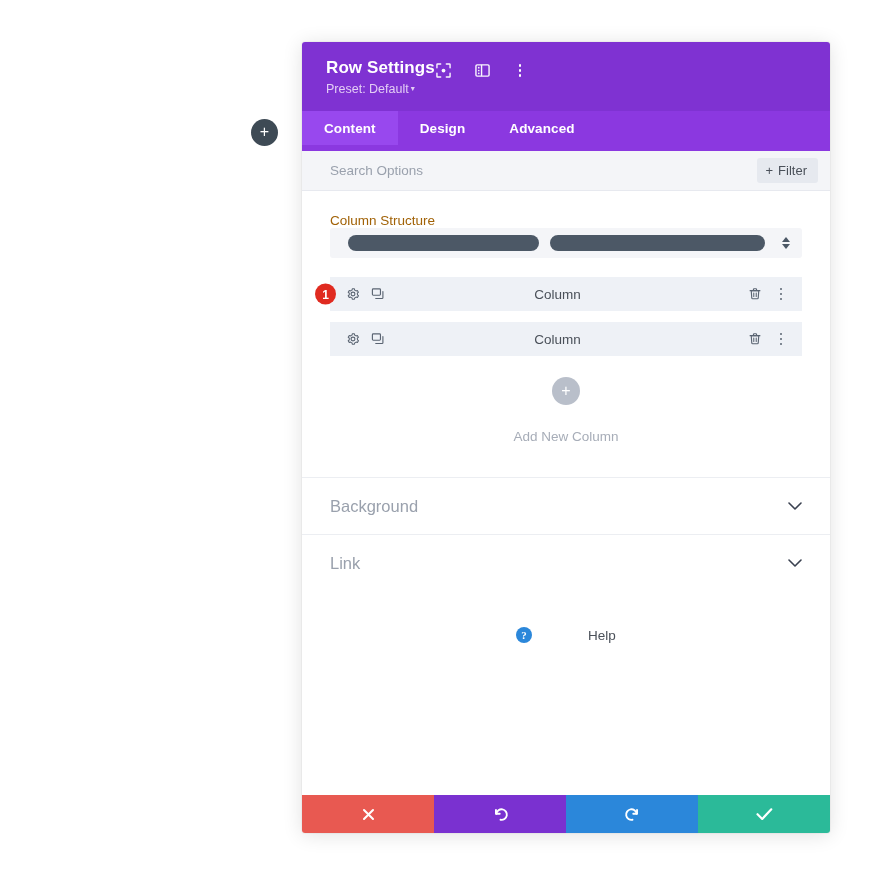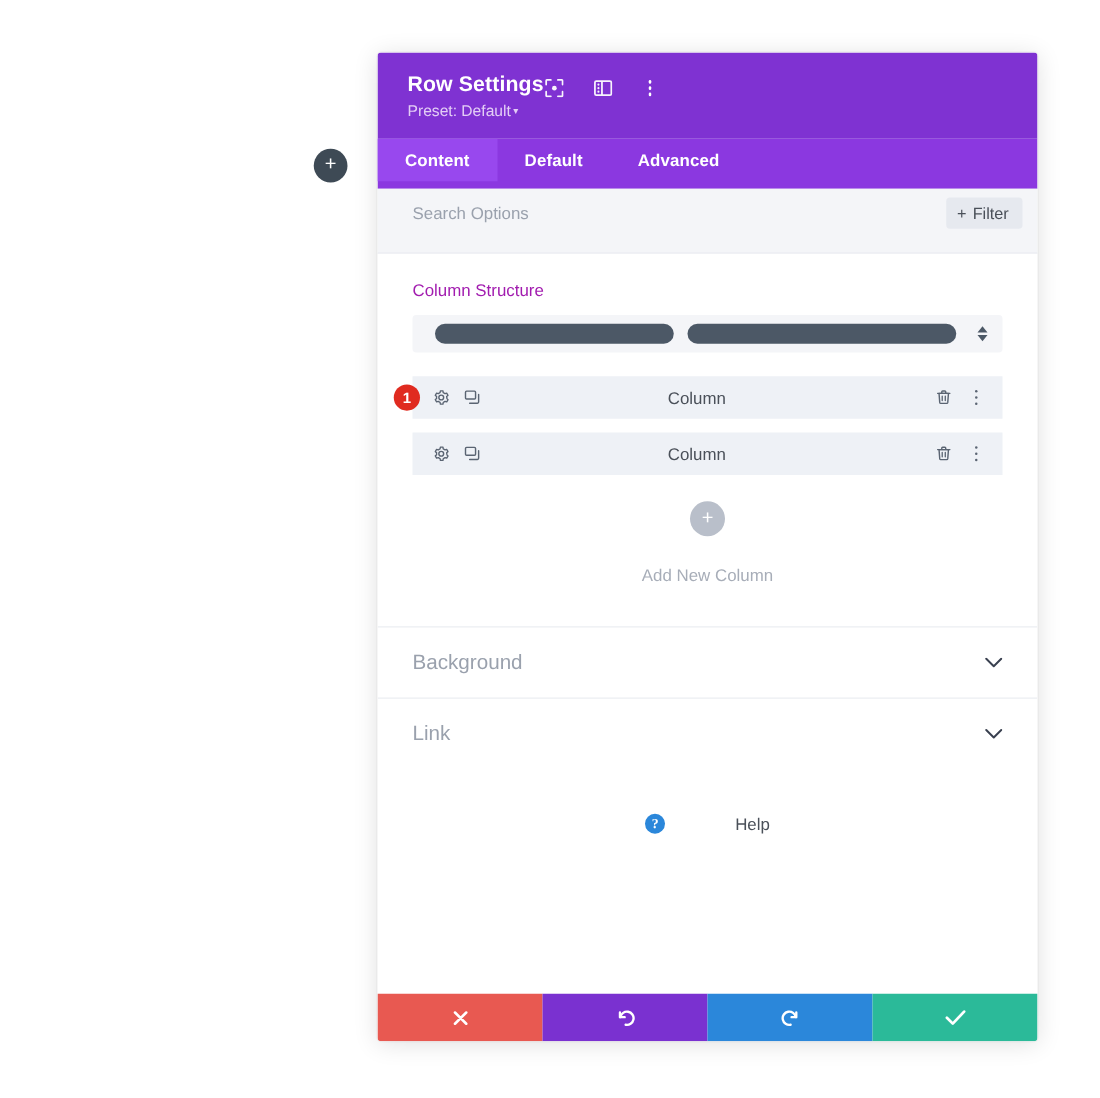--- a/index.html
+++ b/index.html
@@ -134,21 +134,21 @@
   }
   .tab.active { background: #9848ee; }
 
   
   .search-bar {
     background: #f4f5f8;
     border-bottom: 1px solid #e7e9ef;
     height: 39px;
     display: flex;
     align-items: center;
-    padding: 0 12px 12px 28px;
+    padding: 0 12px 0 28px;
     flex: none;
   }
   .search-input {
     flex: 1;
     border: 0;
     background: transparent;
     outline: none;
     font-family: "Liberation Sans", sans-serif;
     font-size: 13.5px;
     color: #6b7280;
@@ -172,22 +172,21 @@
   
   .modal-body {
     flex: 1;
     overflow: hidden;
     background: #ffffff;
   }
 
   .section-pad { padding: 22px 28px 0 28px; }
   .field-label {
     font-size: 13.5px;
-    color: #a21caf;
-    margin-bottom: 12px;
+    color: #a16207;
   }
 
   
   .structure-select {
     background: #f4f5f8;
     border-radius: 3px;
     height: 30px;
     display: flex;
     align-items: center;
     padding: 0 6px 0 18px;
@@ -376,21 +375,21 @@
       <div class="kebab-dots">
         <i></i>
         <i></i>
         <i></i>
       </div>
     </div>
   </div>
 
   <div class="tab-bar">
     <div class="tab active">Content</div>
-    <div class="tab">Default</div>
+    <div class="tab">Design</div>
     <div class="tab">Advanced</div>
   </div>
 
   <div class="search-bar">
     <input class="search-input" type="text" placeholder="Search Options" style="">
     <div class="filter-btn">
       <span class="filter-plus">+</span>
       <span>Filter</span>
     </div>
   </div>

